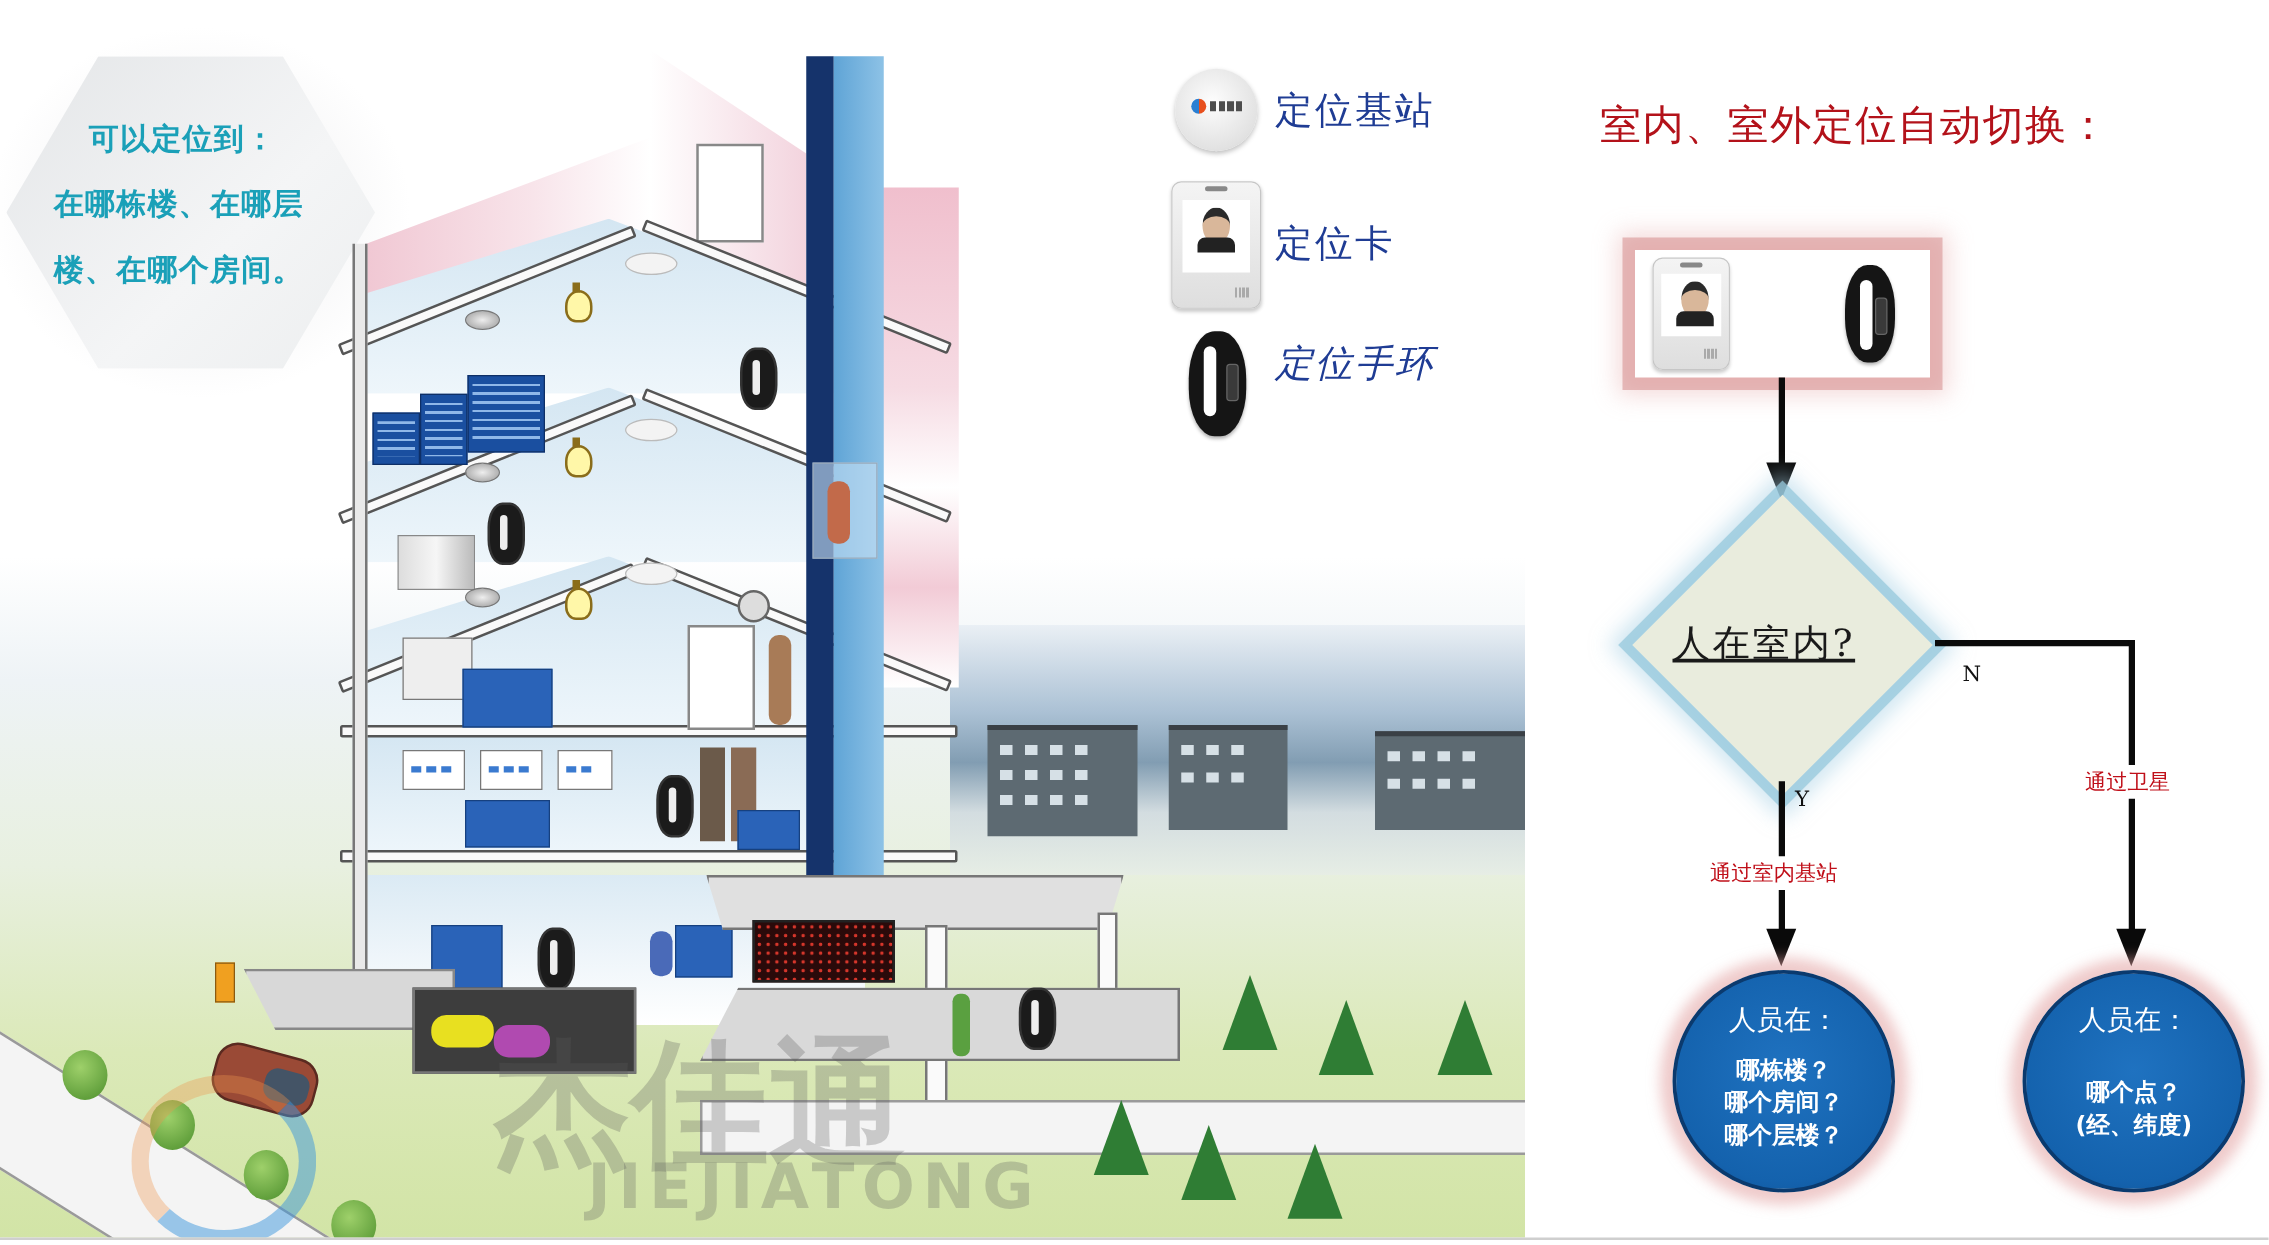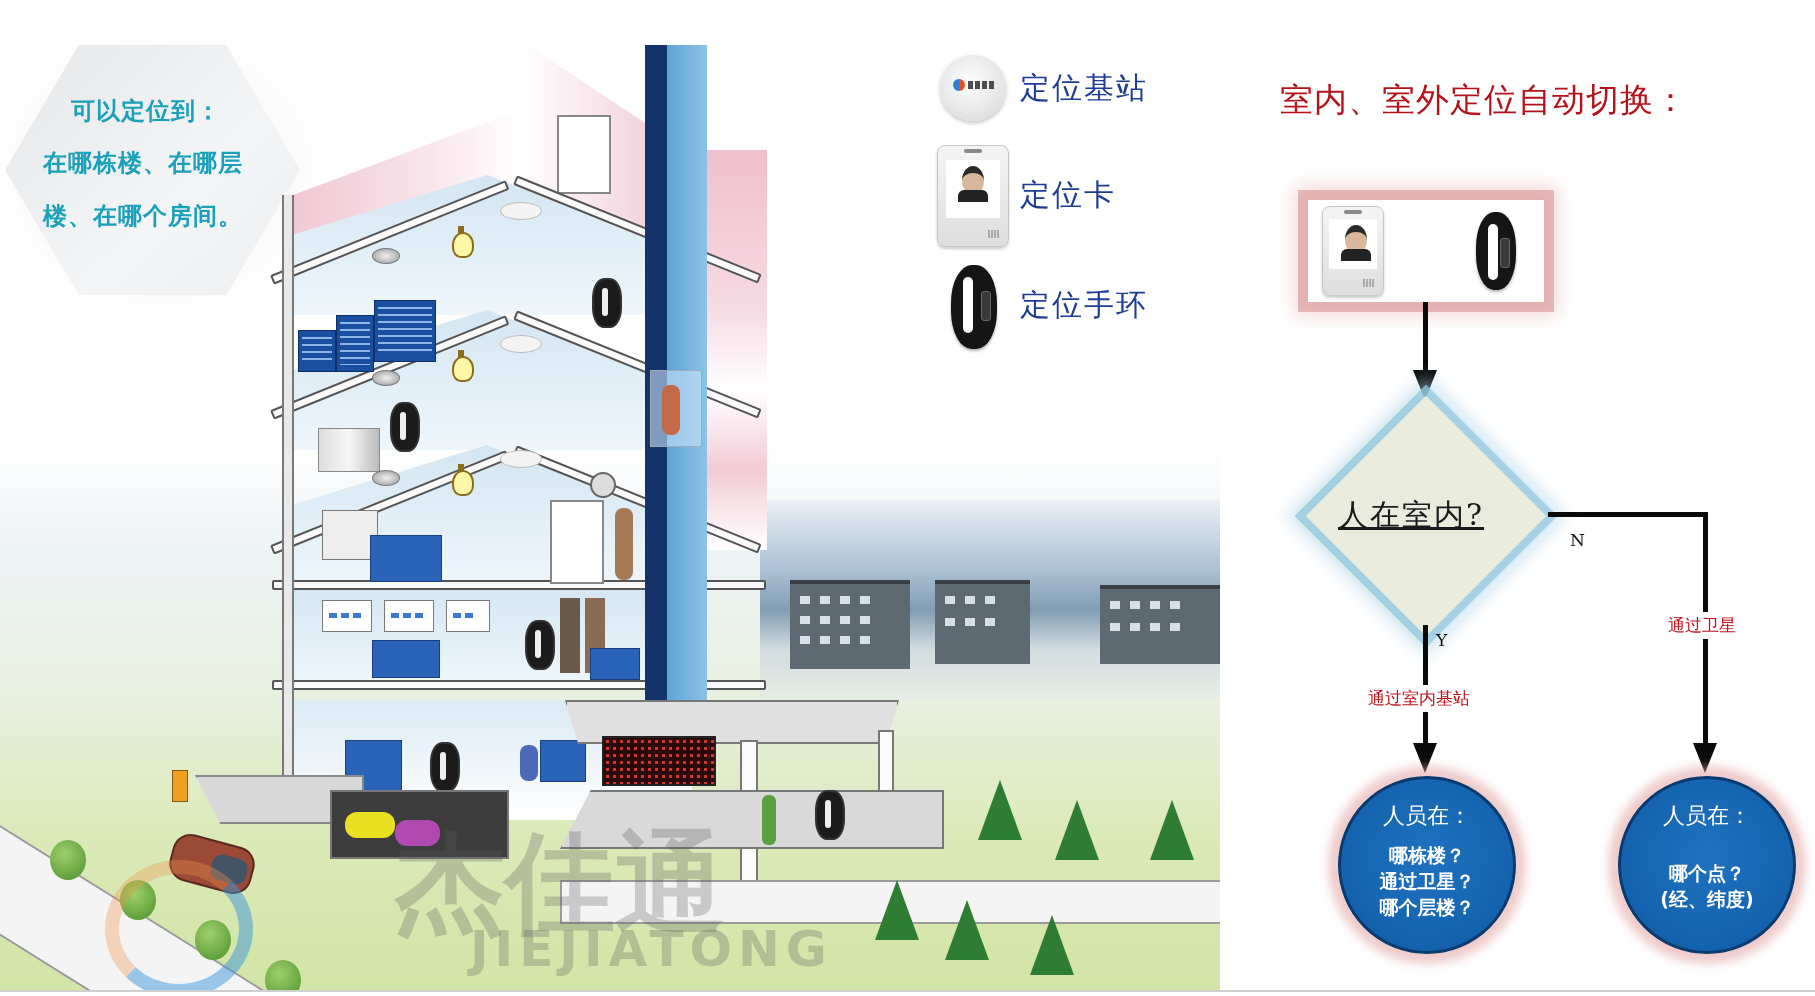--- a/index.html
+++ b/index.html
@@ -231,21 +231,21 @@
   <span class="abs legend-label" style="left:85px;top:18px;">定位基站</span>
 
   <div class="abs card-icon" style="left:2px;top:95px;">
     <span class="slot"></span>
     <span class="photo"></span>
     <span class="grille"></span>
   </div>
   <span class="abs legend-label" style="left:85px;top:125px;">定位卡</span>
 
   <div class="abs band-icon" style="left:16px;top:215px;"></div>
-  <span class="abs legend-label" style="left:85px;top:235px;">定位手环</span>
+  <span class="abs legend-label" style="left:85px;top:221px;font-style:italic;">定位手环</span>
 </div>
 
 <div class="abs" style="left:1240px;top:0;width:575px;height:824px;">
   <span class="abs title" style="left:40px;top:78px;">室内、室外定位自动切换：</span>
 
   <div class="abs device-box" style="left:68px;top:200px;width:236px;height:102px;">
     <div class="abs card-icon" style="left:14px;top:6px;width:60px;height:88px;">
       <span class="slot" style="left:21px;"></span>
       <span class="photo" style="left:6px;top:12px;width:48px;height:50px;"></span>
       <span class="grille"></span>
@@ -266,21 +266,21 @@
 
   <div class="abs line" style="left:308px;top:512px;width:160px;height:5px;"></div>
   <div class="abs line" style="left:463px;top:512px;width:5px;height:233px;"></div>
   <span class="abs yn-label" style="left:330px;top:530px;">N</span>
   <span class="abs path-label" style="left:428px;top:612px;">通过卫星</span>
   <div class="abs arrow-down" style="left:453px;top:743px;"></div>
 
   <div class="abs circle" style="left:98px;top:776px;">
     <span class="circle-title" style="top:22px;">人员在：</span>
     <span class="circle-line" style="top:64px;">哪栋楼？</span>
-    <span class="circle-line" style="top:90px;">通过卫星？</span>
+    <span class="circle-line" style="top:90px;">哪个房间？</span>
     <span class="circle-line" style="top:116px;">哪个层楼？</span>
   </div>
 
   <div class="abs circle" style="left:378px;top:776px;">
     <span class="circle-title" style="top:22px;">人员在：</span>
     <span class="circle-line" style="top:82px;">哪个点？</span>
     <span class="circle-line" style="top:108px;">(经、纬度)</span>
   </div>
 </div>
 

